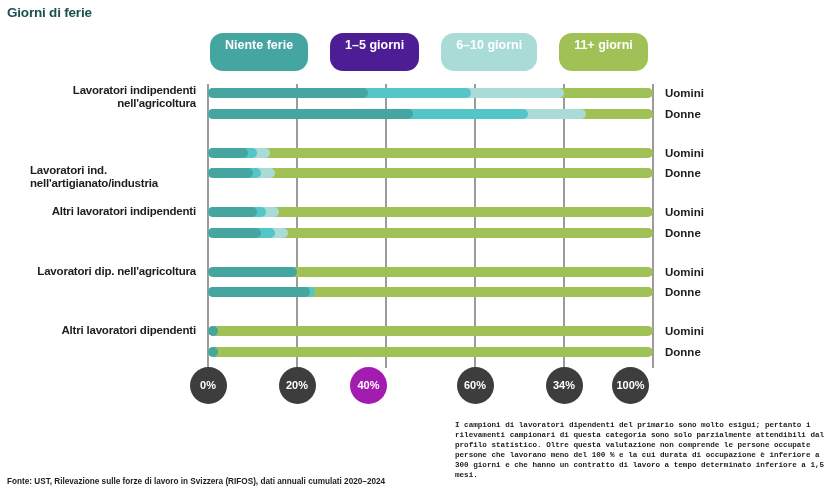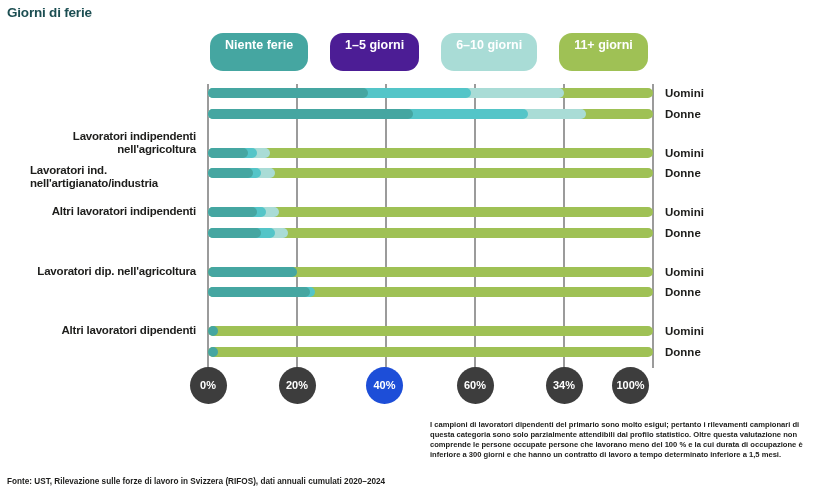--- a/index.html
+++ b/index.html
@@ -15,50 +15,50 @@
   .bar{position:absolute;height:10px;z-index:1;}
   .pill{position:absolute;left:0;top:0;height:10px;border-radius:5px;}
   .glabel{position:absolute;left:0;width:196px;text-align:right;font-size:11.5px;
           font-weight:bold;color:#1d1d1b;line-height:13px;letter-spacing:-0.2px;}
   .glabel.g1{text-align:left;padding-left:30px;box-sizing:border-box;margin-top:20px;}
   .sexlabel{position:absolute;left:665px;font-size:11.5px;font-weight:bold;
             color:#1d1d1b;line-height:14px;}
   .tickcircle{position:absolute;top:367px;width:37px;height:37px;border-radius:50%;
               background:#3d3d3d;color:#ffffff;font-size:11px;font-weight:bold;
               text-align:center;line-height:37px;z-index:2;}
-  .footnote{position:absolute;left:430px;top:420px;width:380px;font-size:7.6px;
-            font-weight:bold;line-height:10px;color:#1d1d1b;}
+  .footnote{position:absolute;left:455px;top:420px;width:380px;font-size:7.6px;
+            font-weight:bold;line-height:10px;color:#1d1d1b;font-family:Liberation Mono, monospace;}
   .source{position:absolute;left:7px;top:477px;font-size:8.2px;font-weight:bold;
           color:#1d1d1b;}
 </style>
 </head>
 <body>
 
 <div class="stage">
   <div class="title">Giorni di ferie</div>
   <div class="legend">
       <div class="legendpill" style="background: rgb(69, 166, 161);">Niente ferie</div>
       <div class="legendpill" style="background: #4c1d95;">1–5 giorni</div>
       <div class="legendpill" style="background: rgb(169, 220, 214);">6–10 giorni</div>
       <div class="legendpill" style="background: rgb(159, 193, 85);">11+ giorni</div>
     </div>
   <div class="chart">
       <div class="gridline" style="left: 207px; background: rgb(155, 155, 155);"></div>
       <div class="tickcircle" style="left: 189.5px; background: rgb(61, 61, 61); color: rgb(255, 255, 255);">0%</div>
       <div class="gridline" style="left: 296px; background: rgb(155, 155, 155);"></div>
       <div class="tickcircle" style="left: 278.5px; background: rgb(61, 61, 61); color: rgb(255, 255, 255);">20%</div>
       <div class="gridline" style="left: 385px; background: rgb(155, 155, 155);"></div>
-      <div class="tickcircle" style="left: 366px; background: #1d4ed8; color: rgb(255, 255, 255);">40%</div>
+      <div class="tickcircle" style="left: 350px; background: #a21caf; color: rgb(255, 255, 255);">40%</div>
       <div class="gridline" style="left: 474px; background: rgb(155, 155, 155);"></div>
       <div class="tickcircle" style="left: 456.5px; background: rgb(61, 61, 61); color: rgb(255, 255, 255);">60%</div>
       <div class="gridline" style="left: 563px; background: rgb(155, 155, 155);"></div>
       <div class="tickcircle" style="left: 545.5px; background: rgb(61, 61, 61); color: rgb(255, 255, 255);">34%</div>
       <div class="gridline" style="left: 652px; background: rgb(155, 155, 155);"></div>
       <div class="tickcircle" style="left: 612px; background: rgb(61, 61, 61); color: rgb(255, 255, 255);">100%</div>
-      <div class="glabel g0" style="top: 84px; margin-top: 46px;">Lavoratori indipendenti<br>nell'agricoltura</div>
+      <div class="glabel g0" style="top: 84px;">Lavoratori indipendenti<br>nell'agricoltura</div>
       <div class="bar" style="left: 208px; top: 88px; width: 445px;">
         <span class="pill" style="width: 160.2px; z-index: 10; background: rgb(69, 166, 161);"></span>
         <span class="pill" style="width: 262.55px; z-index: 9; background: rgb(84, 197, 200);"></span>
         <span class="pill" style="width: 356px; z-index: 8; background: rgb(169, 220, 214);"></span>
         <span class="pill" style="width: 445px; z-index: 7; background: rgb(159, 193, 85);"></span>
       </div>
       <div class="sexlabel" style="top: 86px;">Uomini</div>
       <div class="bar" style="left: 208px; top: 108.5px; width: 445px;">
         <span class="pill" style="width: 204.7px; z-index: 10; background: rgb(69, 166, 161);"></span>
         <span class="pill" style="width: 320.4px; z-index: 9; background: rgb(84, 197, 200);"></span>

